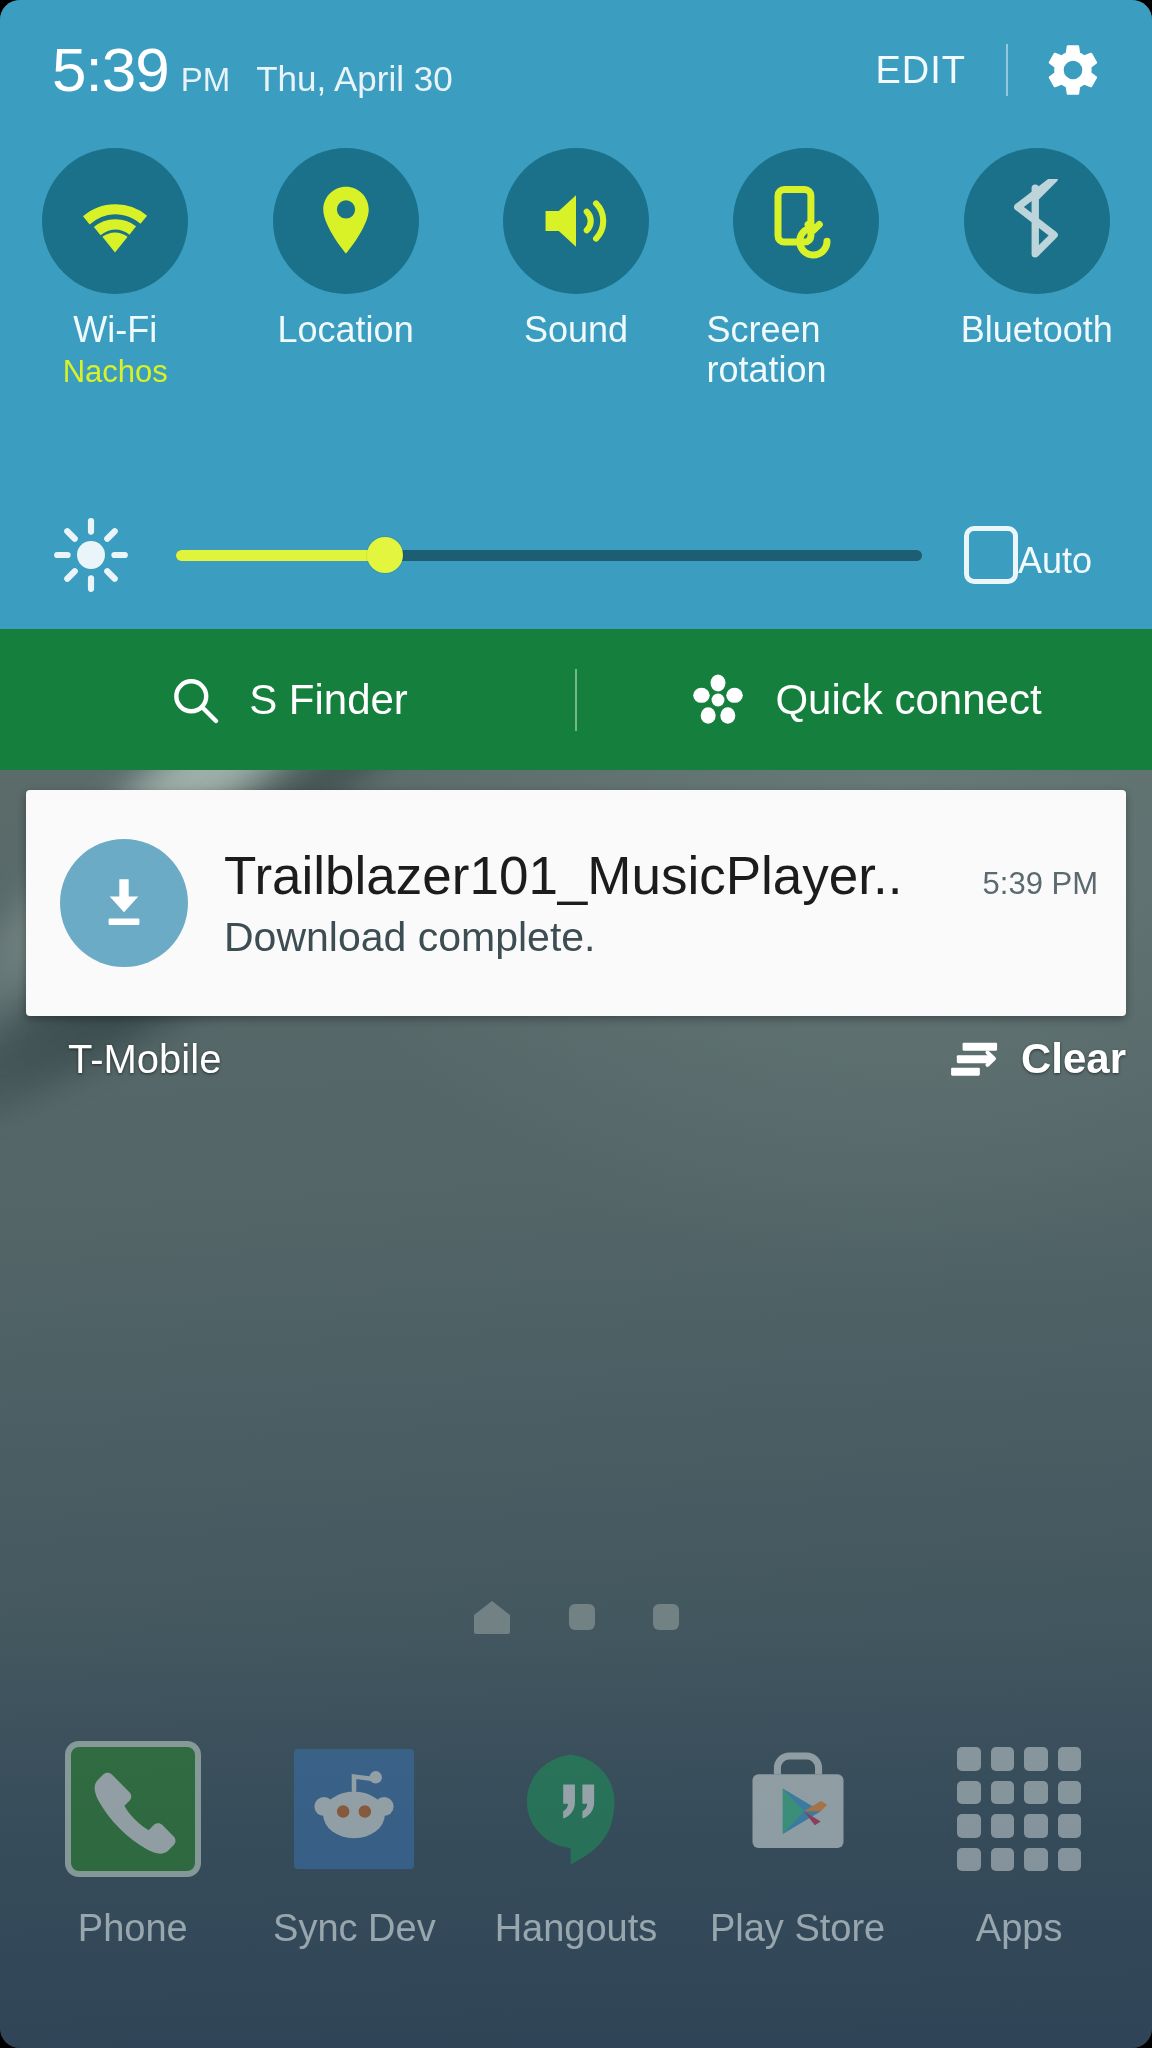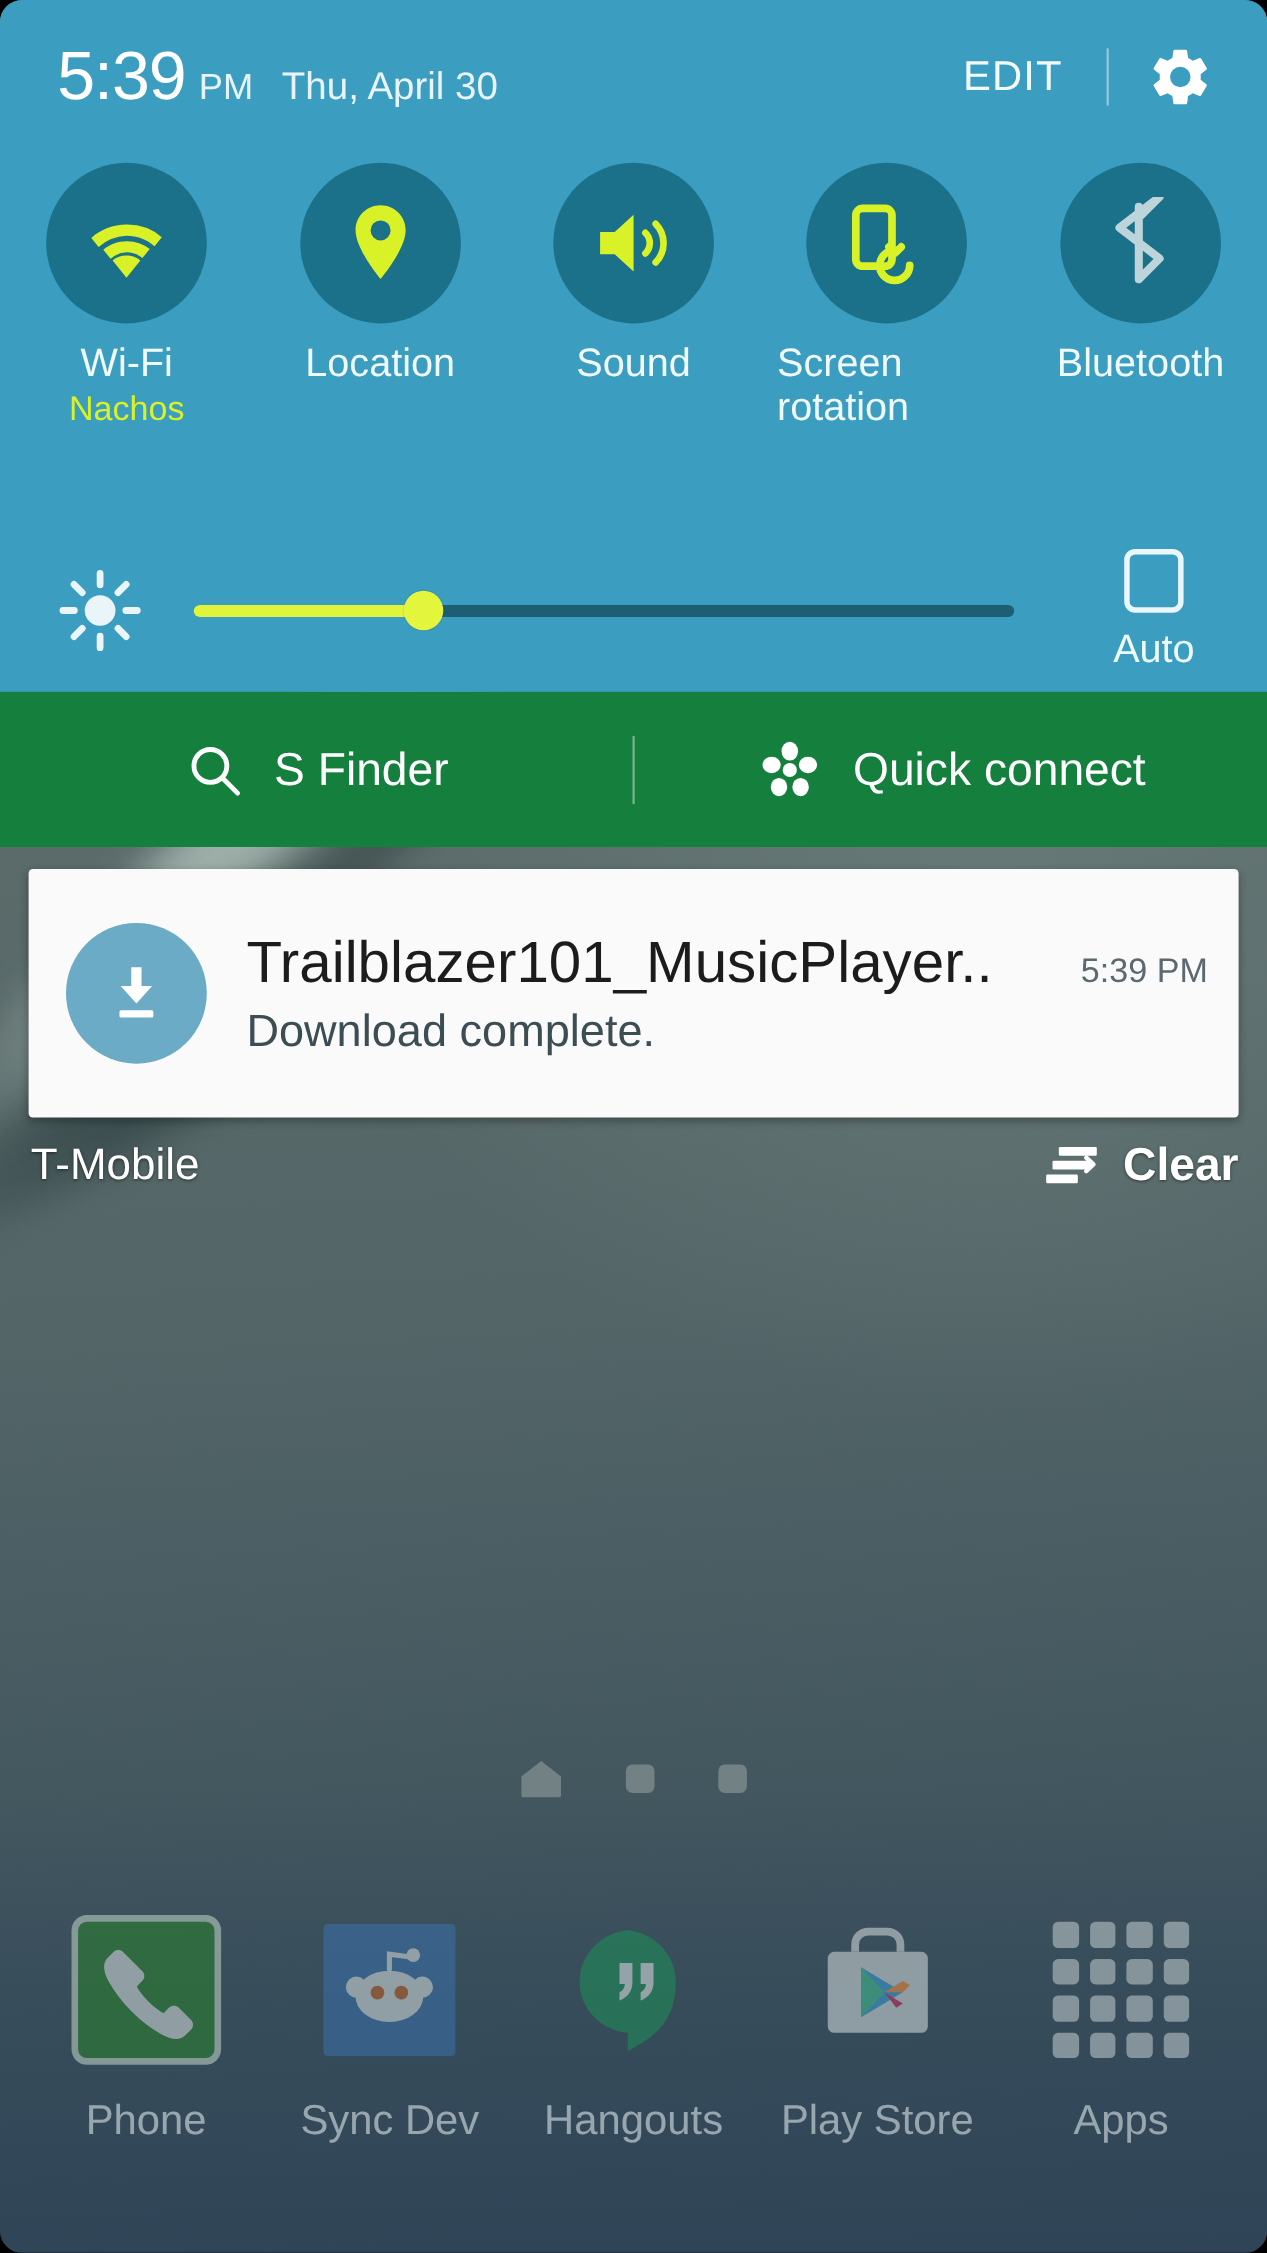--- a/index.html
+++ b/index.html
@@ -121,21 +121,21 @@
   .track-fill {
     position: absolute; left: 0; height: 11px; border-radius: 6px;
     background: #dff43a;
   }
   .thumb {
     position: absolute; width: 36px; height: 36px; border-radius: 50%;
     background: #e4f53d; transform: translateX(-50%);
     box-shadow: 0 0 0 1px rgba(0,0,0,0.06);
   }
   #autoBox {
-    width: 170px; display: flex; flex-direction: column; align-items: center;
+    width: 170px; display: flex; flex-direction: row; align-items: center;
     margin-right: 18px;
   }
   .checkbox {
     width: 54px; height: 58px; border: 5px solid #eaf6fa; border-radius: 10px;
   }
   .auto-label { margin-top: 12px; font-size: 36px; color: #f0fafd; }
 
   
   #finderBar {
     position: absolute; left: 0; top: 629px; width: 1152px; height: 141px;
@@ -167,21 +167,21 @@
   .notif-title {
     font-size: 53px; color: #1c1c1c; font-weight: 400; white-space: nowrap;
     overflow: hidden;
   }
   .notif-time { margin-left: auto; font-size: 31px; color: #5a6a70; white-space: nowrap; padding-left: 18px; }
   .notif-sub { margin-top: 8px; font-size: 41px; color: #3d4d54; }
 
   
   #carrierRow {
     position: absolute; left: 0; top: 1020px; width: 1152px; height: 78px;
-    display: flex; align-items: center;
+    display: flex; align-items: center; padding-left: 40px;
   }
   .carrier-text {
     margin-left: 28px; font-size: 40px; color: #ffffff; font-weight: 400;
     text-shadow: 0 1px 3px rgba(0,0,0,0.55);
   }
   #clearBtn {
     margin-left: auto; margin-right: 26px; display: flex; align-items: center;
   }
   .clear-label {
     font-size: 42px; color: #ffffff; font-weight: bold; margin-left: 18px;

